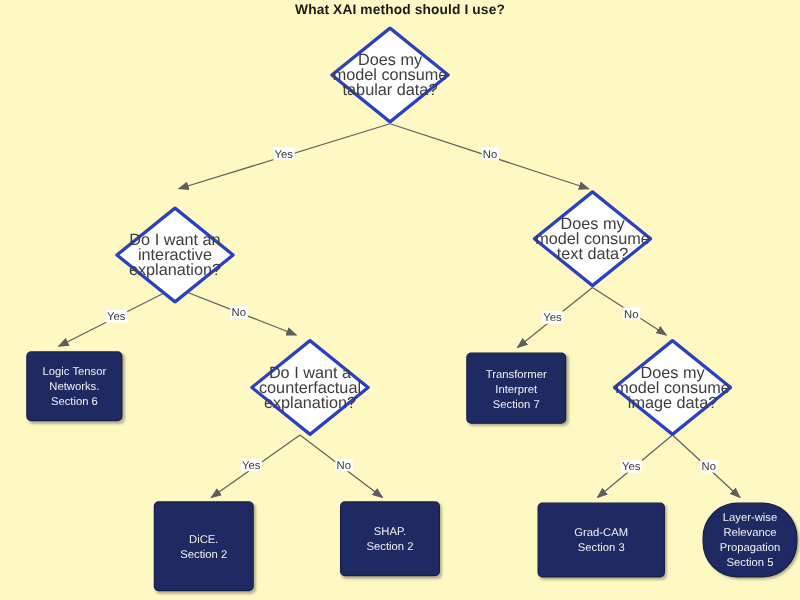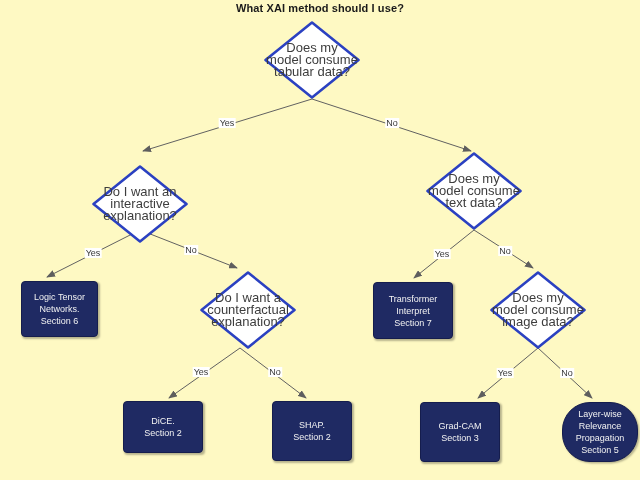--- a/index.html
+++ b/index.html
@@ -34,23 +34,23 @@
     background:#fff;padding:0 1px;font-size:9px;color:#383838;
   }
   
   #d-root{left:264px;top:21px;}
   #d-interactive{left:92px;top:165px;}
   #d-text{left:426px;top:152px;}
   #d-counterfactual{left:200px;top:271px;}
   #d-image{left:490px;top:271px;}
   #b-logic{left:9px;top:281px;width:77px;height:56px;margin-left:12px;}
   #b-transformer{left:373px;top:282px;width:80px;height:57px;}
-  #b-dice{left:123px;top:401px;width:80px;height:52px;}
+  #b-dice{left:123px;top:401px;width:80px;height:72px;}
   #b-shap{left:272px;top:401px;width:80px;height:60px;}
-  #b-gradcam{left:420px;top:402px;width:80px;height:60px;}
+  #b-gradcam{left:430px;top:402px;width:102px;height:60px;}
   #b-lrp{left:562px;top:402px;width:76px;height:60px;border-radius:28px;}
   
   #el-tabular-yes{left:227px;top:123px;}
   #el-tabular-no{left:392px;top:123px;}
   #el-interactive-yes{left:93px;top:253px;}
   #el-interactive-no{left:191px;top:250px;}
   #el-counterfactual-yes{left:201px;top:372px;}
   #el-counterfactual-no{left:275px;top:372px;}
   #el-text-yes{left:442px;top:254px;}
   #el-text-no{left:505px;top:251px;}

